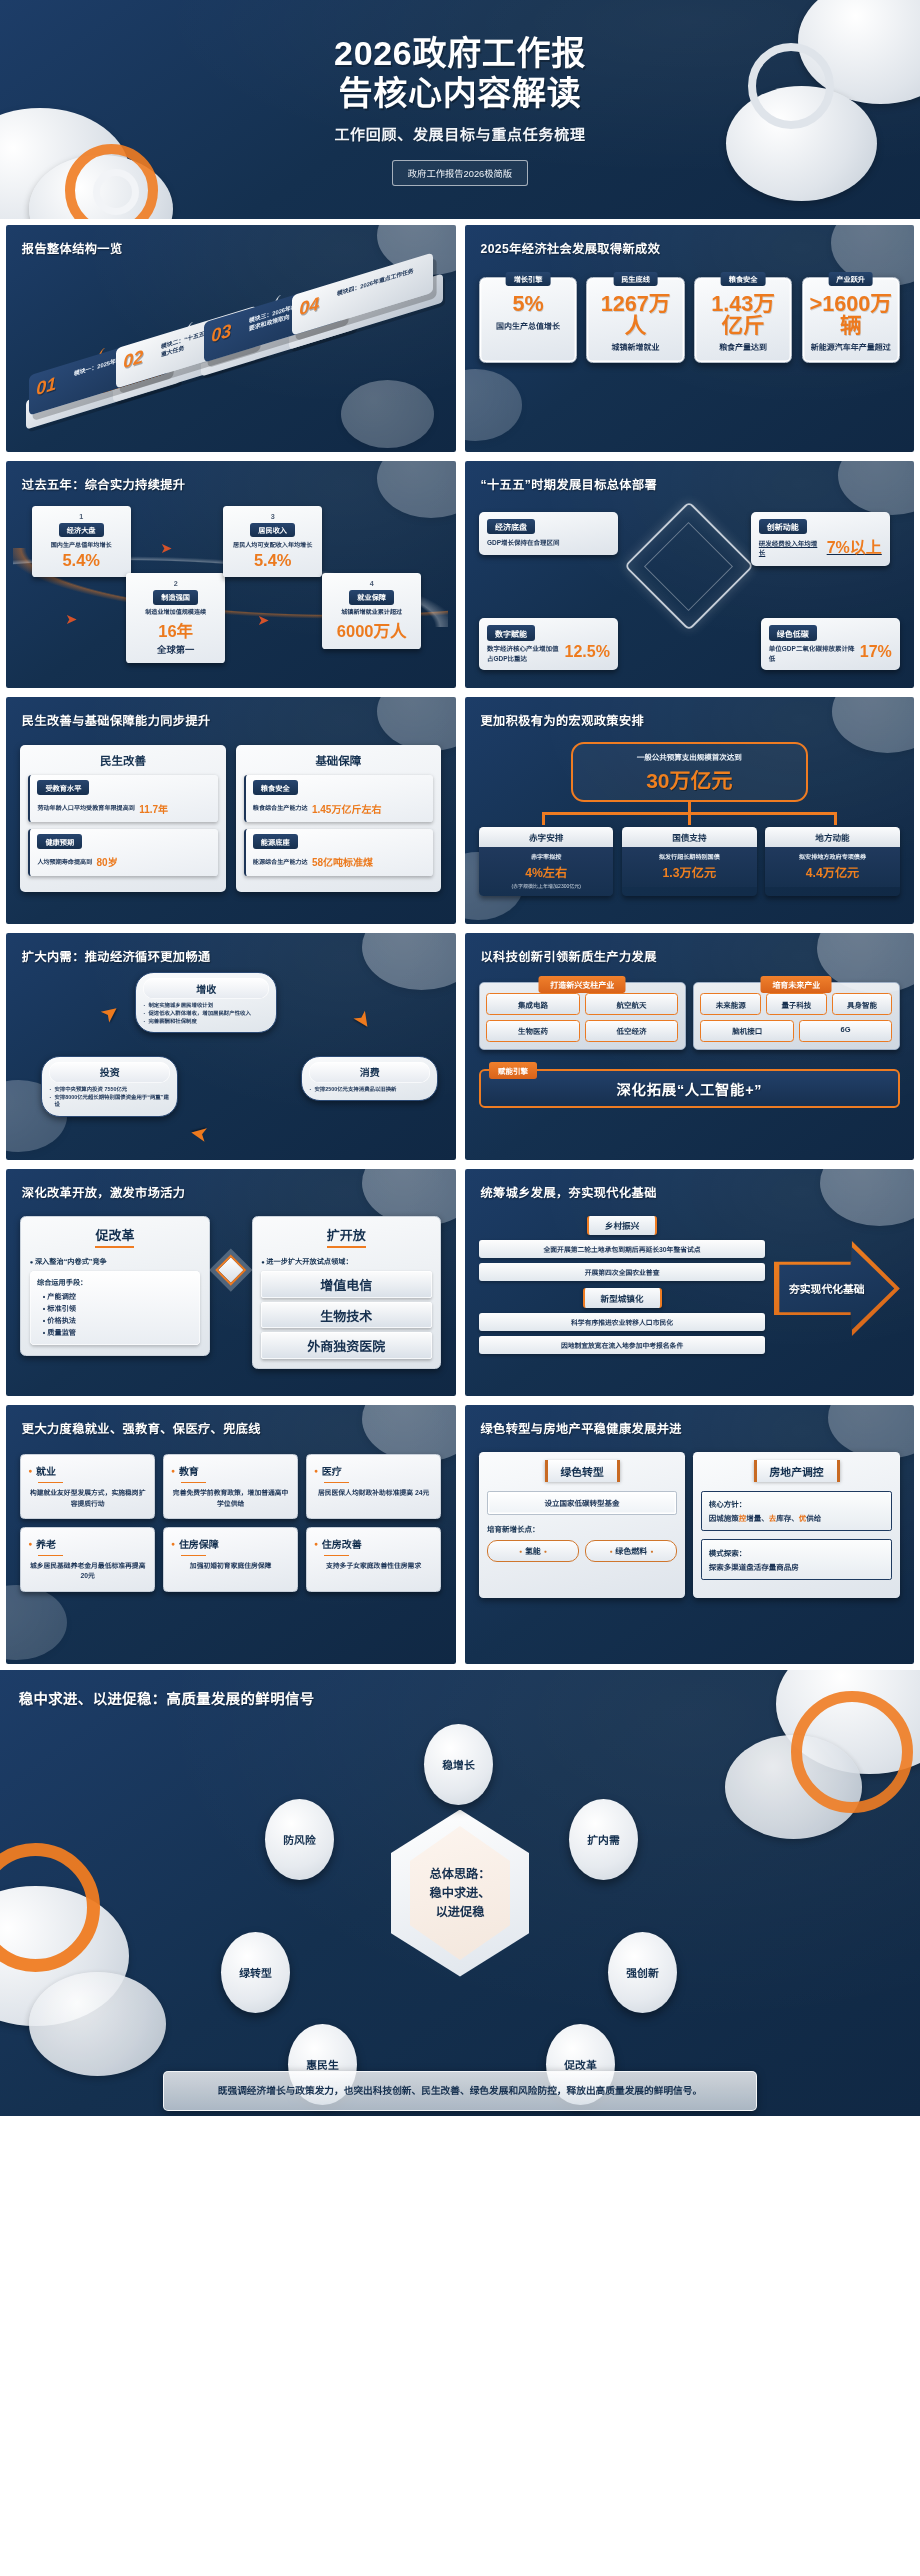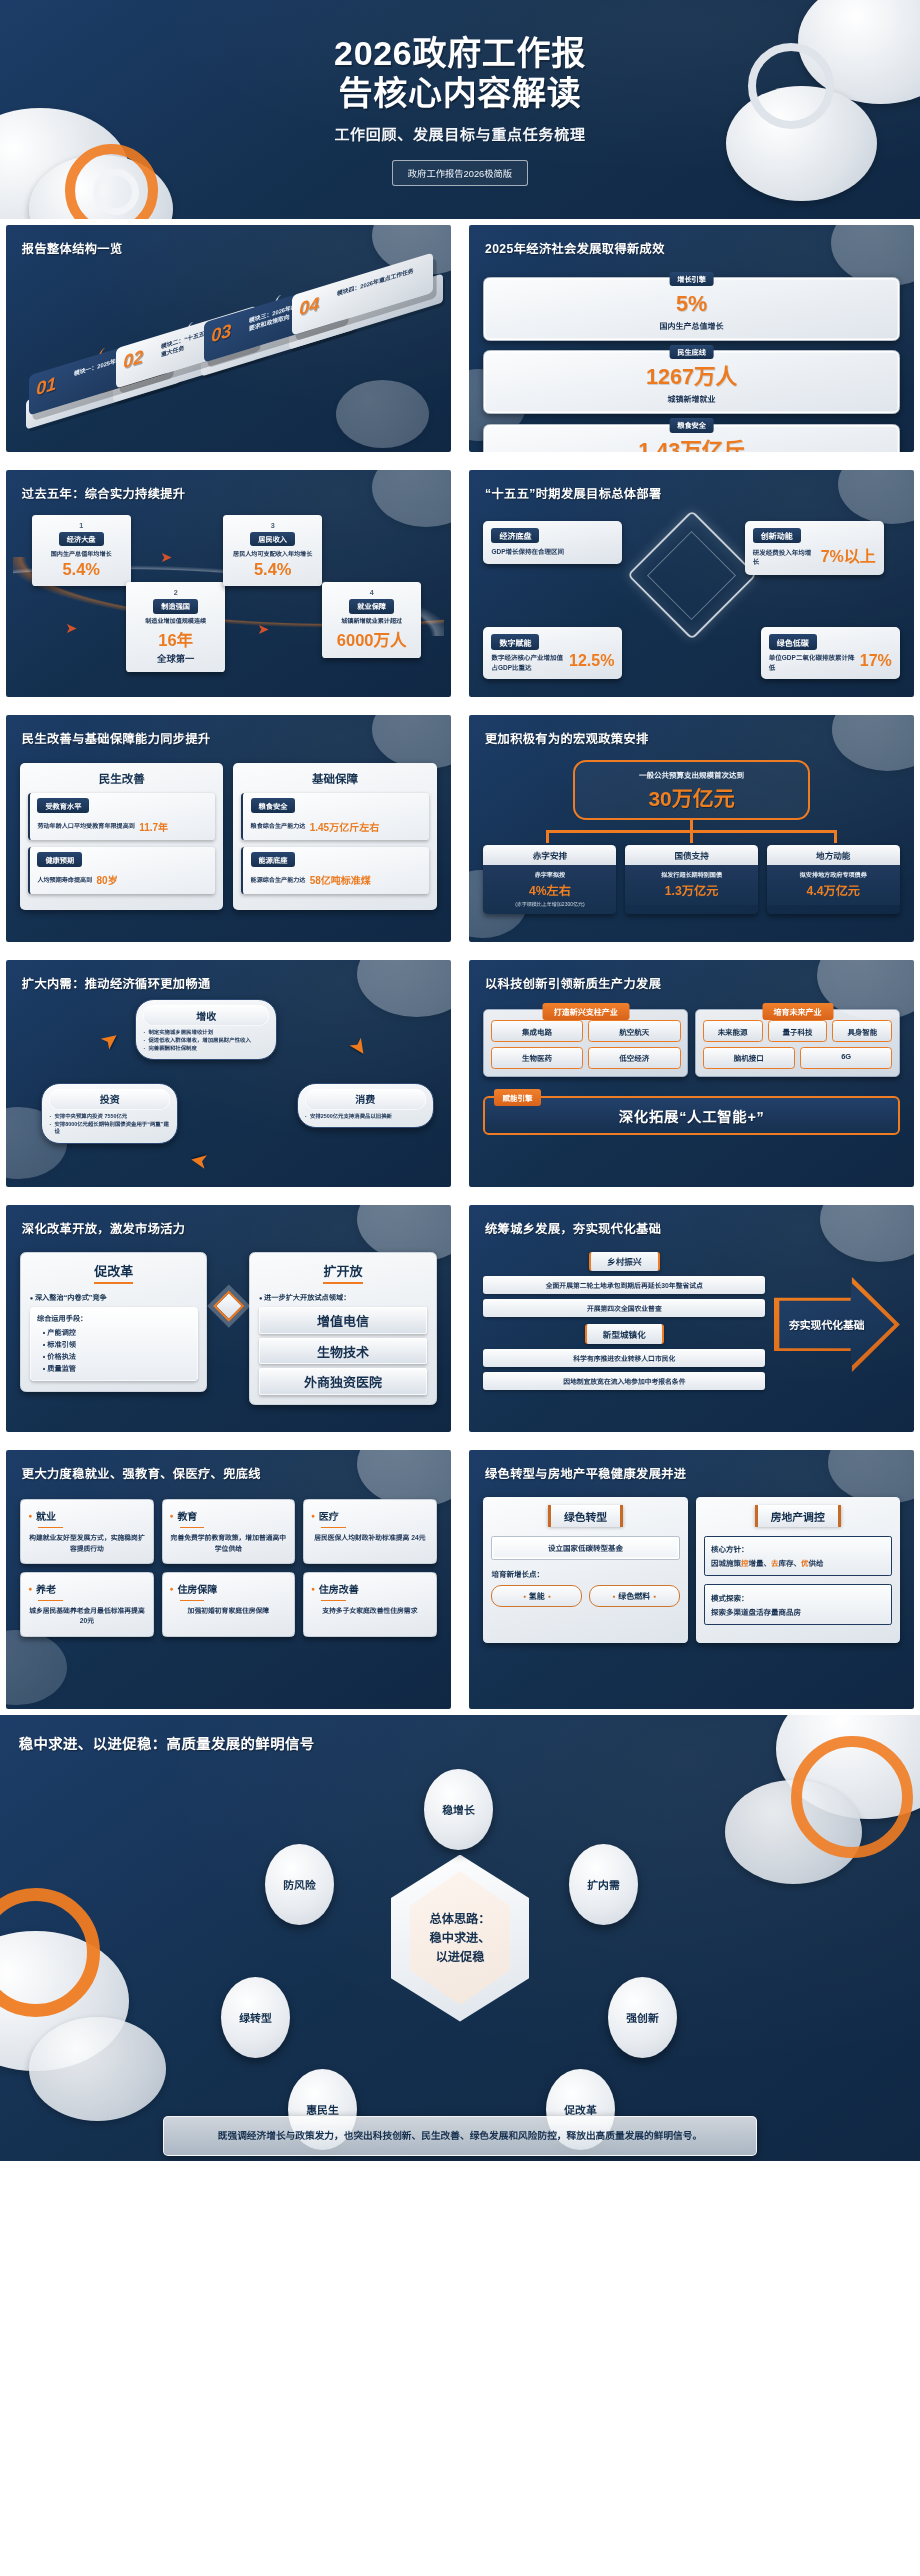--- a/index.html
+++ b/index.html
@@ -28,21 +28,21 @@
     font-size:34px; line-height:1.18; font-weight:bold; color:#fff;
     letter-spacing:0.7px; text-shadow:1.4px 2.2px 0 rgba(0,0,0,.28);
   }
   .hero h2 { margin-top:10px; font-size:15px; color:#f2f5f9; font-weight:bold;
              letter-spacing:0.7px; text-shadow:0.7px 1.4px 0 rgba(0,0,0,.3); }
   .hero-tag { display:inline-block; margin-top:16px; padding:5px 14.4px; font-size:9.3px;
     color:#eef2f7; border:1.1px solid rgba(255,255,255,.6); border-radius:2.9px;
     background:rgba(255,255,255,.06); }
 
   
-  .grid { display:grid; grid-template-columns:1fr 1fr; gap:18px; padding:5.8px; background:#fff; }
+  .grid { display:grid; grid-template-columns:1fr 1fr; gap:9px; padding:5.8px; background:#fff; }
   .panel { position:relative; height:227px; overflow:hidden; border-radius:2.2px; }
   .panel.tall { height:259px; }
   .panel-title { position:relative; z-index:6; margin:14.4px 0 0 16px;
      font-size:12.2px; font-weight:bold; color:#fff; letter-spacing:0.4px;
      text-shadow:0.7px 1.4px 1.4px rgba(0,0,0,.45); }
   .panel-body { position:relative; z-index:6; padding:8.6px 14.4px 0; }
   .chip { display:inline-block; background:linear-gradient(180deg,#27456e,#17304f); color:#fff;
           font-size:7.2px; font-weight:bold; padding:2.2px 8px; border-radius:2.9px; }
   .chip-or { background:linear-gradient(180deg,#f0802c,#d9631a); }
 
@@ -59,21 +59,21 @@
   .blk.light { background:linear-gradient(160deg,#fafbfc,#cfd6de); }
   .blk.light .txt { color:#1d3557; }
   .blk-base { position:absolute; width:154px; height:29px; border-radius:4.3px;
               transform:skewY(-17deg); background:linear-gradient(160deg,#eef1f5,#b9c2cd);
               box-shadow:2.2px 3.6px 0 rgba(0,0,0,.18); }
   .wire { position:absolute; border:2.2px solid #ef7c22; border-radius:7.2px;
           width:69px; height:45px; border-top:none; border-right:none; transform:skewY(-17deg); }
   .wire.grey { border-color:#cfd6de; }
 
   
-  .m4 { display:grid; grid-template-columns:1fr; gap:9.3px; margin-top:11.5px; }
+  .m4 { display:grid; grid-template-columns:1fr 1fr 1fr 1fr; gap:9.3px; margin-top:11.5px; }
   .mcard { position:relative; padding:15px 5.8px 9.3px; text-align:center;
            background:linear-gradient(170deg,#fbfcfd,#dfe5ec);
            border-radius:6.5px; box-shadow:0 2.9px 6.5px rgba(0,0,0,.4), inset 0 0 0 1.4px #fff;
            border:1.4px solid #b4bdc8; }
   .mcard .chip { position:absolute; top:-6.5px; left:50%; transform:translateX(-50%); white-space:nowrap; }
   .mcard .val { font-size:21.6px; font-weight:bold; color:#ed7a1e; line-height:1;
                 text-shadow:0.7px 0.7px 0 rgba(0,0,0,.15); }
   .mcard .lbl { margin-top:5px; font-size:8px; color:#1c3354; font-weight:bold; }
 
   
@@ -413,21 +413,21 @@
       <div class="cloud" style="right:-32px;top:-25px;width:108px;height:79px;opacity:.3;"></div>
       <h3 class="panel-title">“十五五”时期发展目标总体部署</h3>
       <div class="panel-body">
         <div class="dia-wrap">
           <div class="dia"></div>
           <div class="dia2"></div>
           <div class="qcard" style="left:0;top:10px;">
             <span class="chip t">经济底盘</span>
             <div class="d">GDP增长保持在合理区间</div>
           </div>
-          <div class="qcard" style="right:16px;top:10px;">
+          <div class="qcard" style="right:10px;top:10px;text-decoration:underline;">
             <span class="chip t">创新动能</span>
             <div class="flexrow">
               <div class="d" style="flex:1">研发经费投入年均增长</div>
               <div class="pct">7%以上</div>
             </div>
           </div>
           <div class="qcard" style="left:0;bottom:4.3px;">
             <span class="chip t">数字赋能</span>
             <div class="flexrow">
               <div class="d" style="flex:1">数字经济核心产业增加值占GDP比重达</div>

